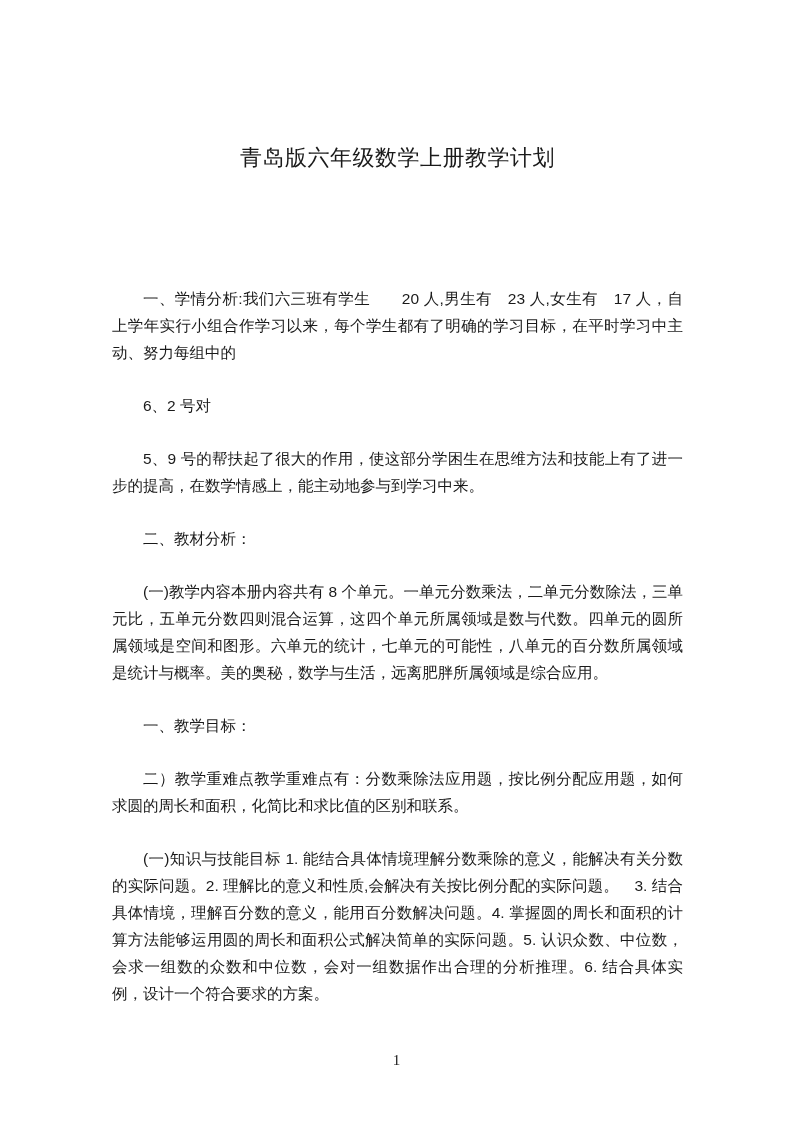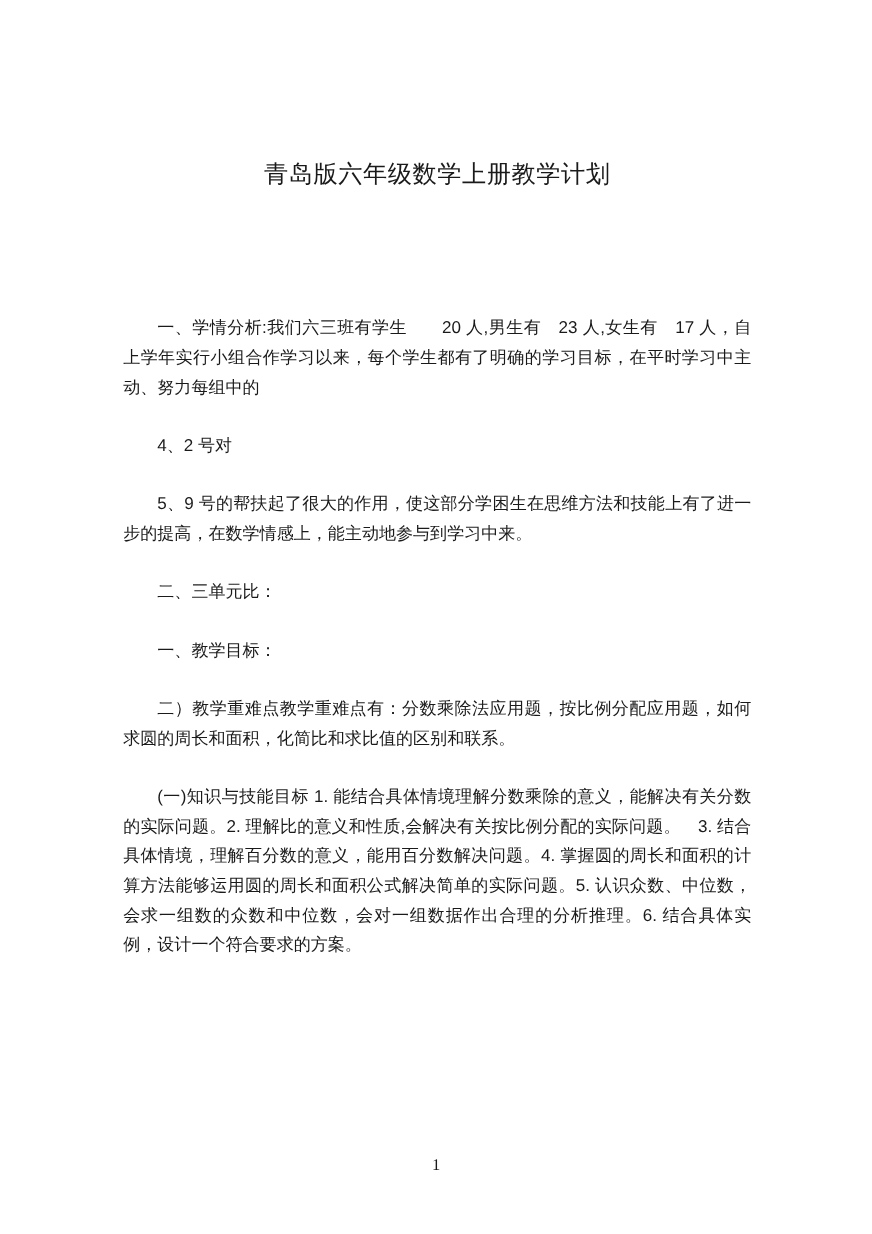--- a/index.html
+++ b/index.html
@@ -52,22 +52,23 @@
   }
 </style>
 </head>
 <body>
 
 <div class="page">
   <h1 class="doc-title">青岛版六年级数学上册教学计划</h1>
 
   <div class="doc-body">
     <p class="first-para">一、学情分析:我们六三班有学生　　20 人,男生有　23 人,女生有　17 人，自上学年实行小组合作学习以来，每个学生都有了明确的学习目标，在平时学习中主动、努力每组中的</p>
-    <p>4、2 号对</p>
+    <p>6、2 号对</p>
     <p>5、9 号的帮扶起了很大的作用，使这部分学困生在思维方法和技能上有了进一步的提高，在数学情感上，能主动地参与到学习中来。</p>
-    <p>二、三单元比：</p>
+    <p>二、教材分析：</p>
+    <p>(一)教学内容本册内容共有 8 个单元。一单元分数乘法，二单元分数除法，三单元比，五单元分数四则混合运算，这四个单元所属领域是数与代数。四单元的圆所属领域是空间和图形。六单元的统计，七单元的可能性，八单元的百分数所属领域是统计与概率。美的奥秘，数学与生活，远离肥胖所属领域是综合应用。</p>
     <p>一、教学目标：</p>
     <p>二）教学重难点教学重难点有：分数乘除法应用题，按比例分配应用题，如何求圆的周长和面积，化简比和求比值的区别和联系。</p>
     <p>(一)知识与技能目标 1. 能结合具体情境理解分数乘除的意义，能解决有关分数的实际问题。2. 理解比的意义和性质,会解决有关按比例分配的实际问题。　3. 结合具体情境，理解百分数的意义，能用百分数解决问题。4. 掌握圆的周长和面积的计算方法能够运用圆的周长和面积公式解决简单的实际问题。5. 认识众数、中位数，会求一组数的众数和中位数，会对一组数据作出合理的分析推理。6. 结合具体实例，设计一个符合要求的方案。</p>
   </div>
 
   <div class="page-footer">1</div>
 </div>
 
 </body></html>

